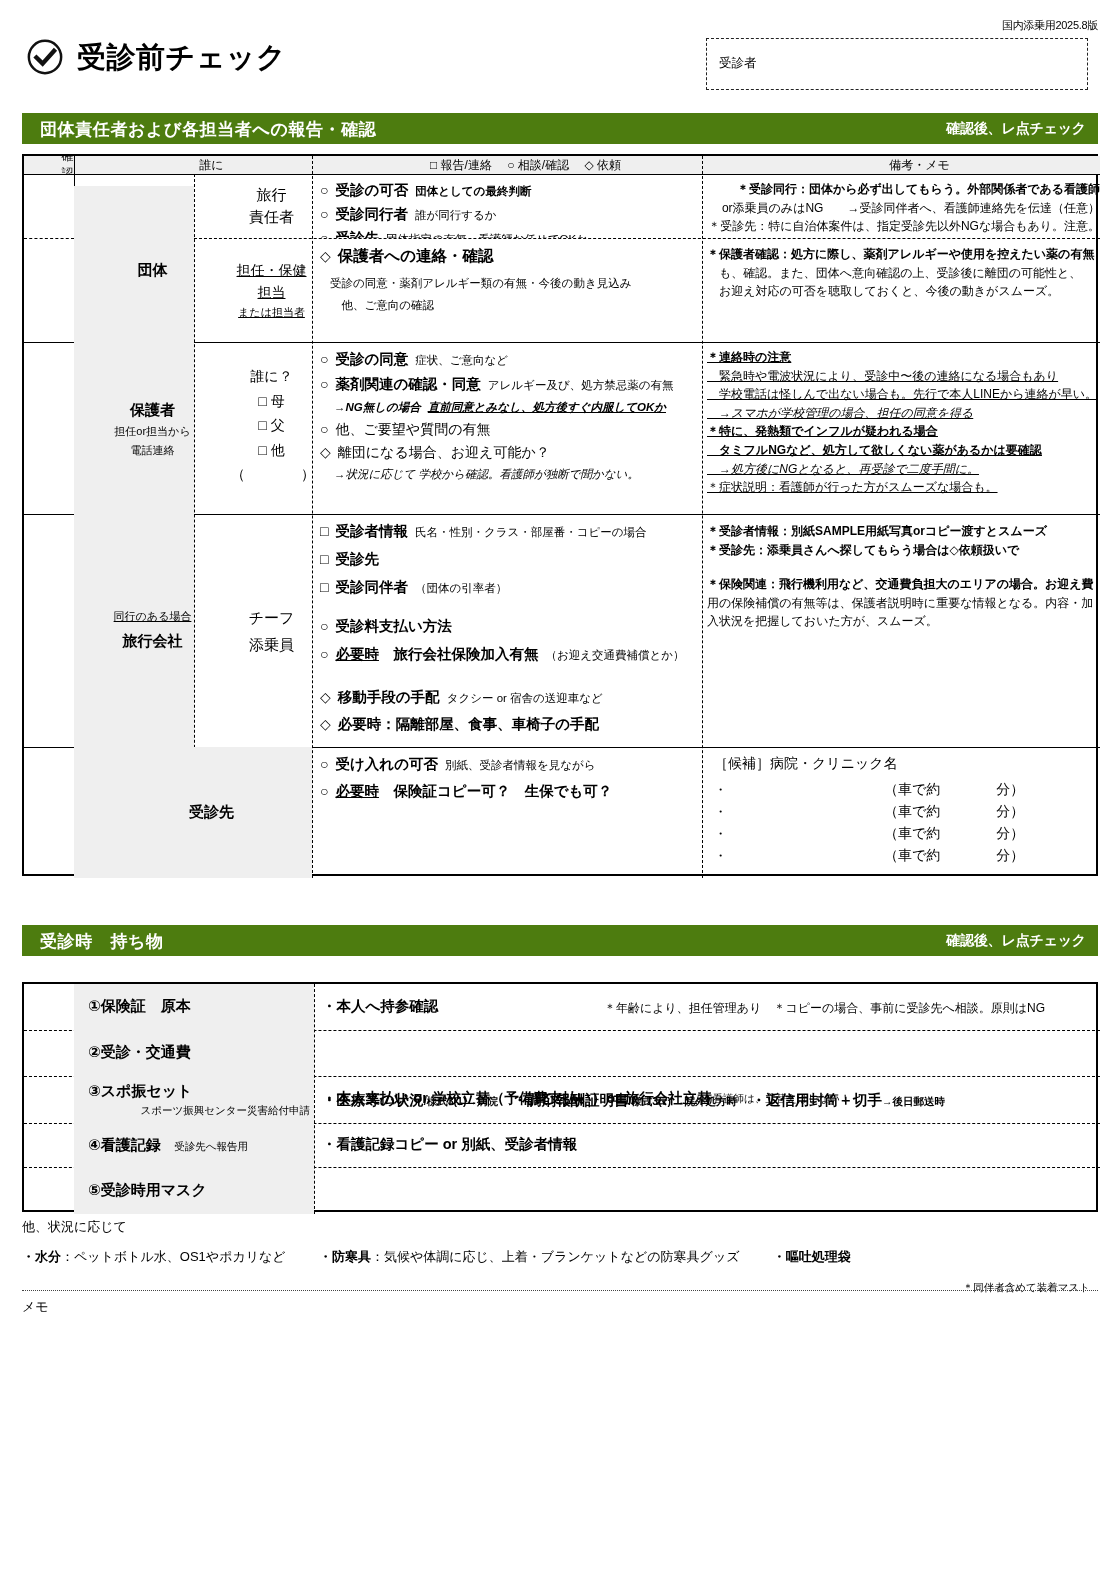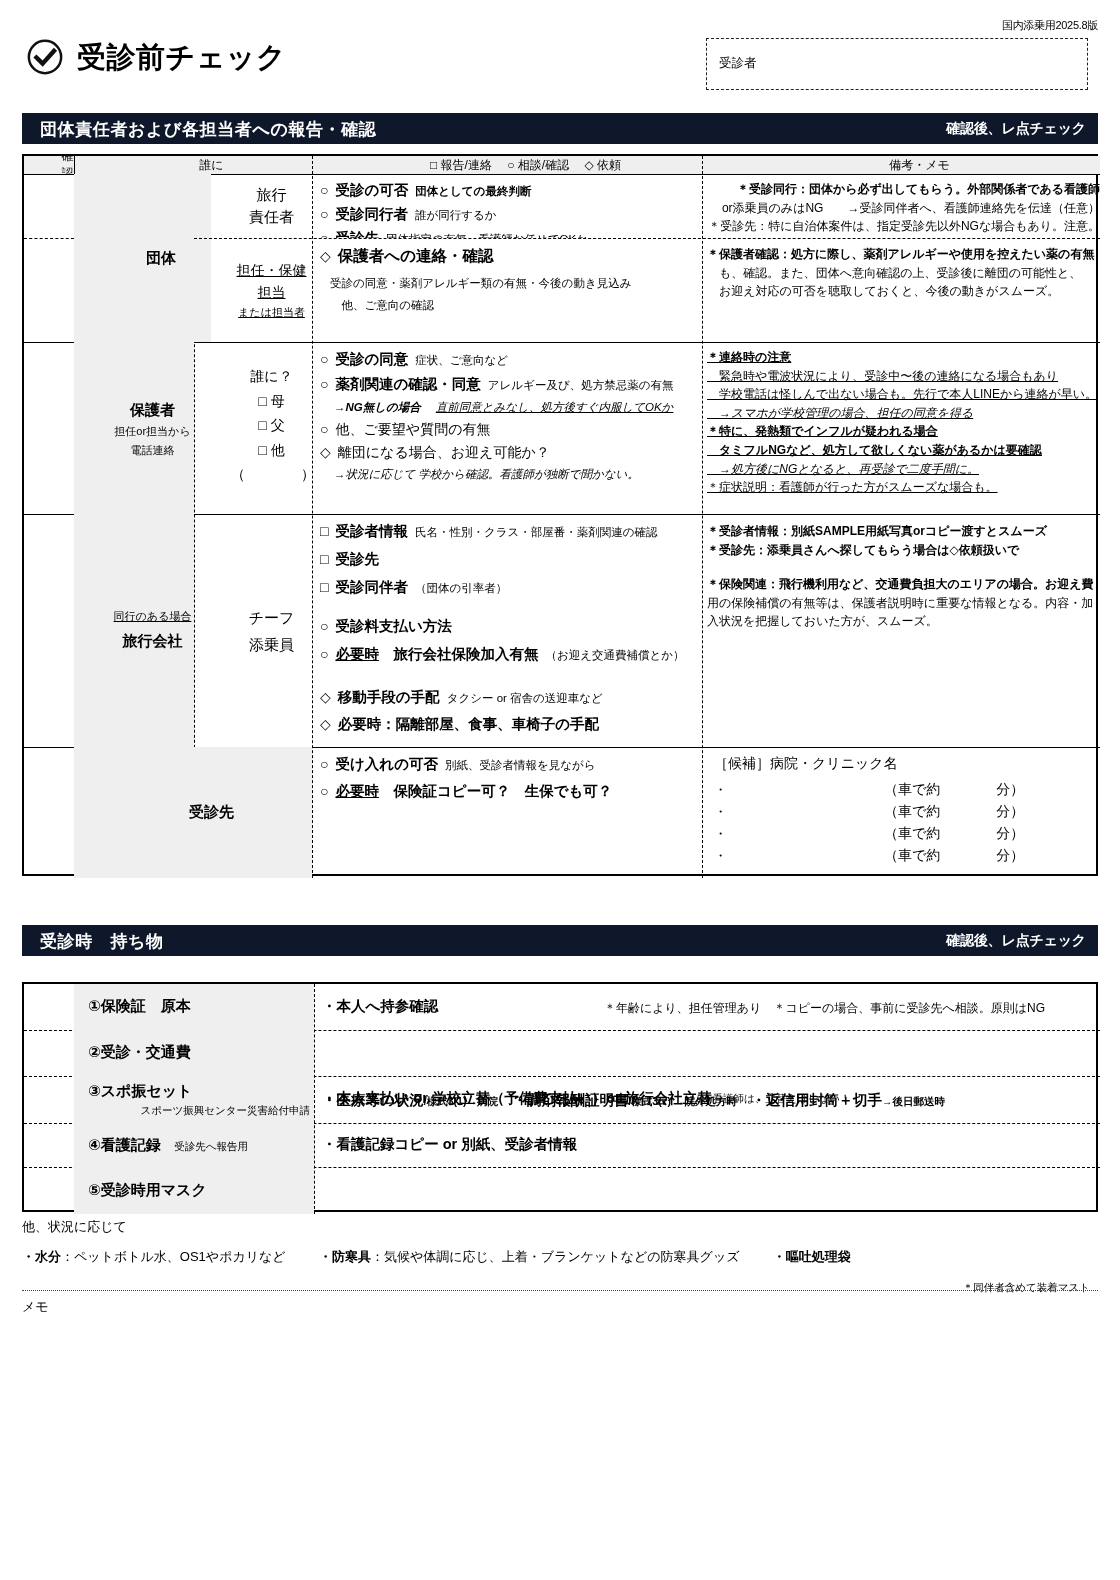--- a/index.html
+++ b/index.html
@@ -65,21 +65,21 @@
     left: 12px; top: 16px;
     font-size: 12.5px;
   }
 
   
   .bar {
     position: absolute;
     left: 22px;
     width: 1076px;
     height: 31px;
-    background: #0f172a;
+    background: #4d7c0f;
     color: #fff;
     box-sizing: border-box;
   }
   .bar .bar-title {
     position: absolute;
     left: 18px;
     top: 50%;
     transform: translateY(-50%);
     font-size: 17px;
     font-weight: bold;
@@ -210,21 +210,21 @@
 
     <div class="vline-solid" style="left:50px;top:0;height:722px;"></div>
     <div class="vline-dash" style="left:170px;top:18px;height:704px;"></div>
     <div class="vline-dash" style="left:288px;top:0;height:722px;"></div>
     <div class="vline-dash" style="left:678px;top:0;height:722px;"></div>
 
     <div class="hline-solid" style="left:0;top:186px;width:1076px;"></div>
     <div class="hline-solid" style="left:0;top:358px;width:1076px;"></div>
     <div class="hline-solid" style="left:0;top:591px;width:1076px;"></div>
 
-    <div class="cell shade ctr" style="left:50px;top:18px;width:137px;height:168px;">
+    <div class="cell shade ctr" style="left:50px;top:30px;width:120px;height:168px;">
       <span class="who-main">団体</span>
     </div>
 
     <div class="cell" style="left:0;top:18px;width:50px;height:64px;"></div>
     <div class="hline-dash" style="left:0;top:82px;width:50px;"></div>
     <div class="cell" style="left:0;top:82px;width:50px;height:104px;"></div>
 
     <div class="cell ctr" style="left:170px;top:18px;width:118px;height:64px;flex-direction:column;line-height:1.5;">
       <span class="who-plain">旅行</span>
       <span class="who-plain">責任者</span>
@@ -290,21 +290,21 @@
         <span class="b">受診の同意</span>
         <span class="sm">症状、ご意向など</span>
       </div>
       <div class="it-row" style="margin-bottom:6px;">
         <span class="mk">○</span>
         <span class="b">薬剤関連の確認・同意</span>
         <span class="sm">アレルギー及び、処方禁忌薬の有無</span>
       </div>
       <div class="it-row" style="margin:0 0 6px 14px;">
         <span class="sm i" style="font-weight:bold;">→NG無しの場合</span>
-        <span class="sm i u" style="font-weight:normal;margin-left:8px;">直前同意とみなし、処方後すぐ内服してOKか</span>
+        <span class="sm i u" style="font-weight:bold;">直前同意とみなし、処方後すぐ内服してOKか</span>
       </div>
       <div class="it-row" style="margin-bottom:5px;">
         <span class="mk">○</span>
         <span class="who-plain" style="font-size:14px;">他、ご要望や質問の有無</span>
       </div>
       <div class="it-row" style="margin-bottom:5px;">
         <span class="mk">◇</span>
         <span class="who-plain" style="font-size:14px;">離団になる場合、お迎え可能か？</span>
       </div>
       <div class="sub i" style="margin-left:14px;">→状況に応じて 学校から確認。看護師が独断で聞かない。</div>
@@ -326,21 +326,21 @@
       <span class="who-main">旅行会社</span>
     </div>
     <div class="cell ctr" style="left:170px;top:358px;width:118px;height:233px;flex-direction:column;line-height:1.8;">
       <span class="who-plain">チーフ</span>
       <span class="who-plain">添乗員</span>
     </div>
     <div class="cell" style="left:288px;top:358px;width:390px;height:233px;padding:8px 0 0 8px;">
       <div class="it-row" style="margin-bottom:9px;">
         <span class="mk">□</span>
         <span class="b">受診者情報</span>
-        <span class="sm">氏名・性別・クラス・部屋番・薬剤関連の確認</span>
+        <span class="sm">氏名・性別・クラス・部屋番・コピーの場合</span>
       </div>
       <div class="it-row" style="margin-bottom:9px;">
         <span class="mk">□</span>
         <span class="b">受診先</span>
       </div>
       <div class="it-row" style="margin-bottom:20px;">
         <span class="mk">□</span>
         <span class="b">受診同伴者</span>
         <span class="sm">（団体の引率者）</span>
       </div>

